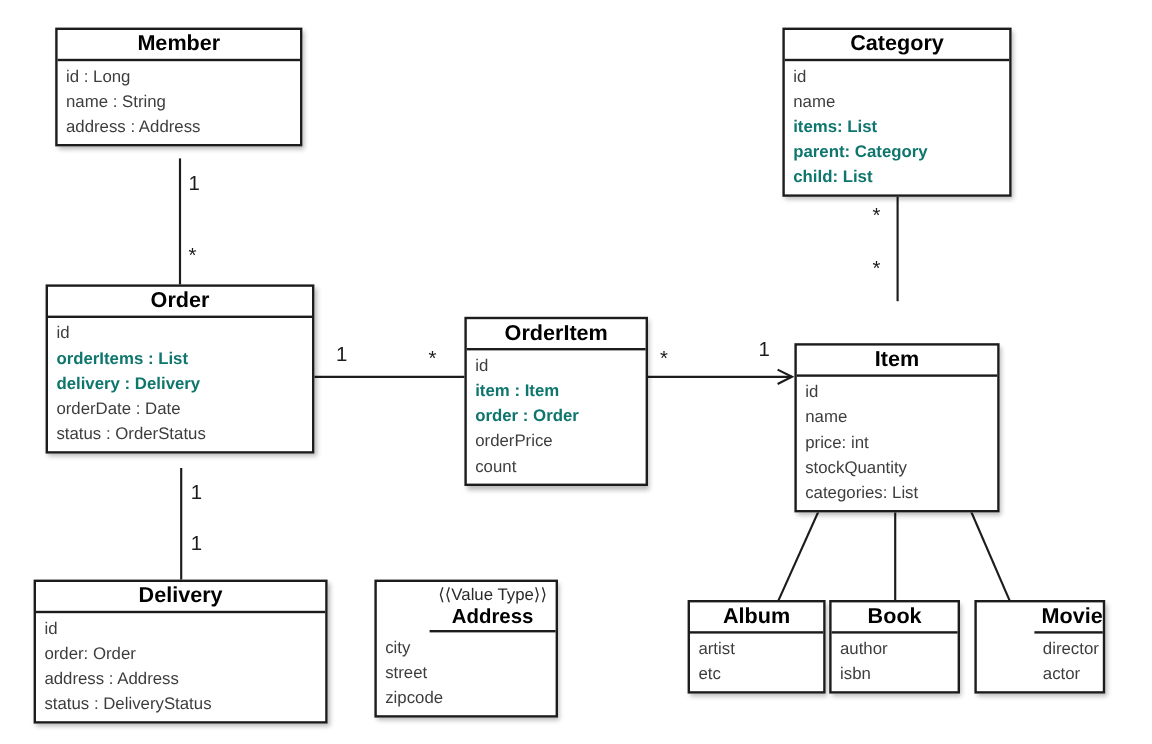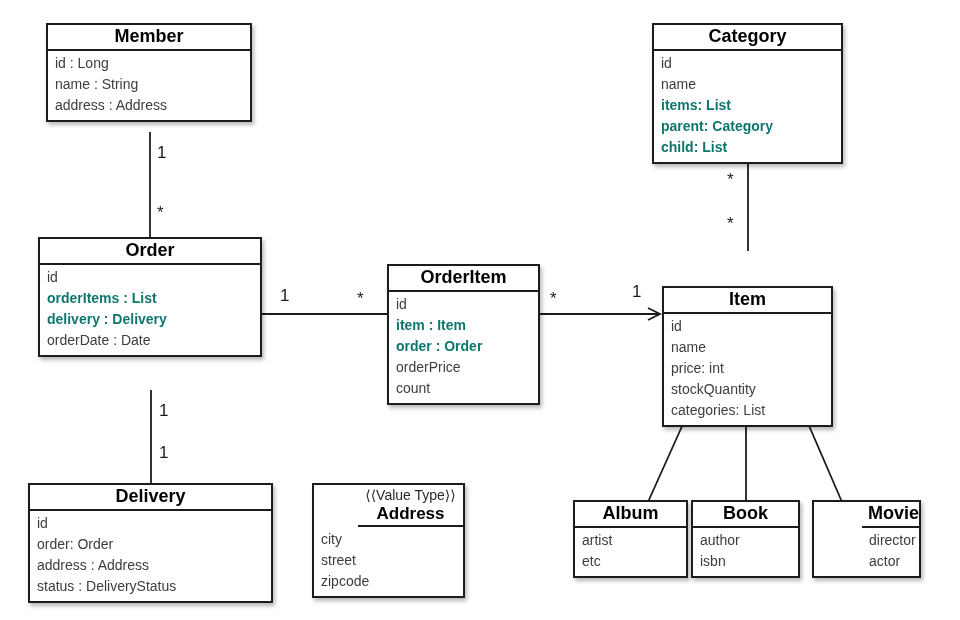--- a/index.html
+++ b/index.html
@@ -106,20 +106,21 @@
     </div>
   </div>
 
   <div class="uml-box" style="left:38px;top:237px;width:224px;">
     <div class="uml-title">Order</div>
     <div class="uml-attrs">
       <div class="attr">id</div>
       <div class="attr bold">orderItems : List</div>
       <div class="attr bold">delivery : Delivery</div>
       <div class="attr">orderDate : Date</div>
+      <div class="attr">status : OrderStatus</div>
     </div>
   </div>
 
   <div class="uml-box" style="left:387px;top:264px;width:153px;">
     <div class="uml-title">OrderItem</div>
     <div class="uml-attrs">
       <div class="attr">id</div>
       <div class="attr bold">item : Item</div>
       <div class="attr bold">order : Order</div>
       <div class="attr">orderPrice</div>

